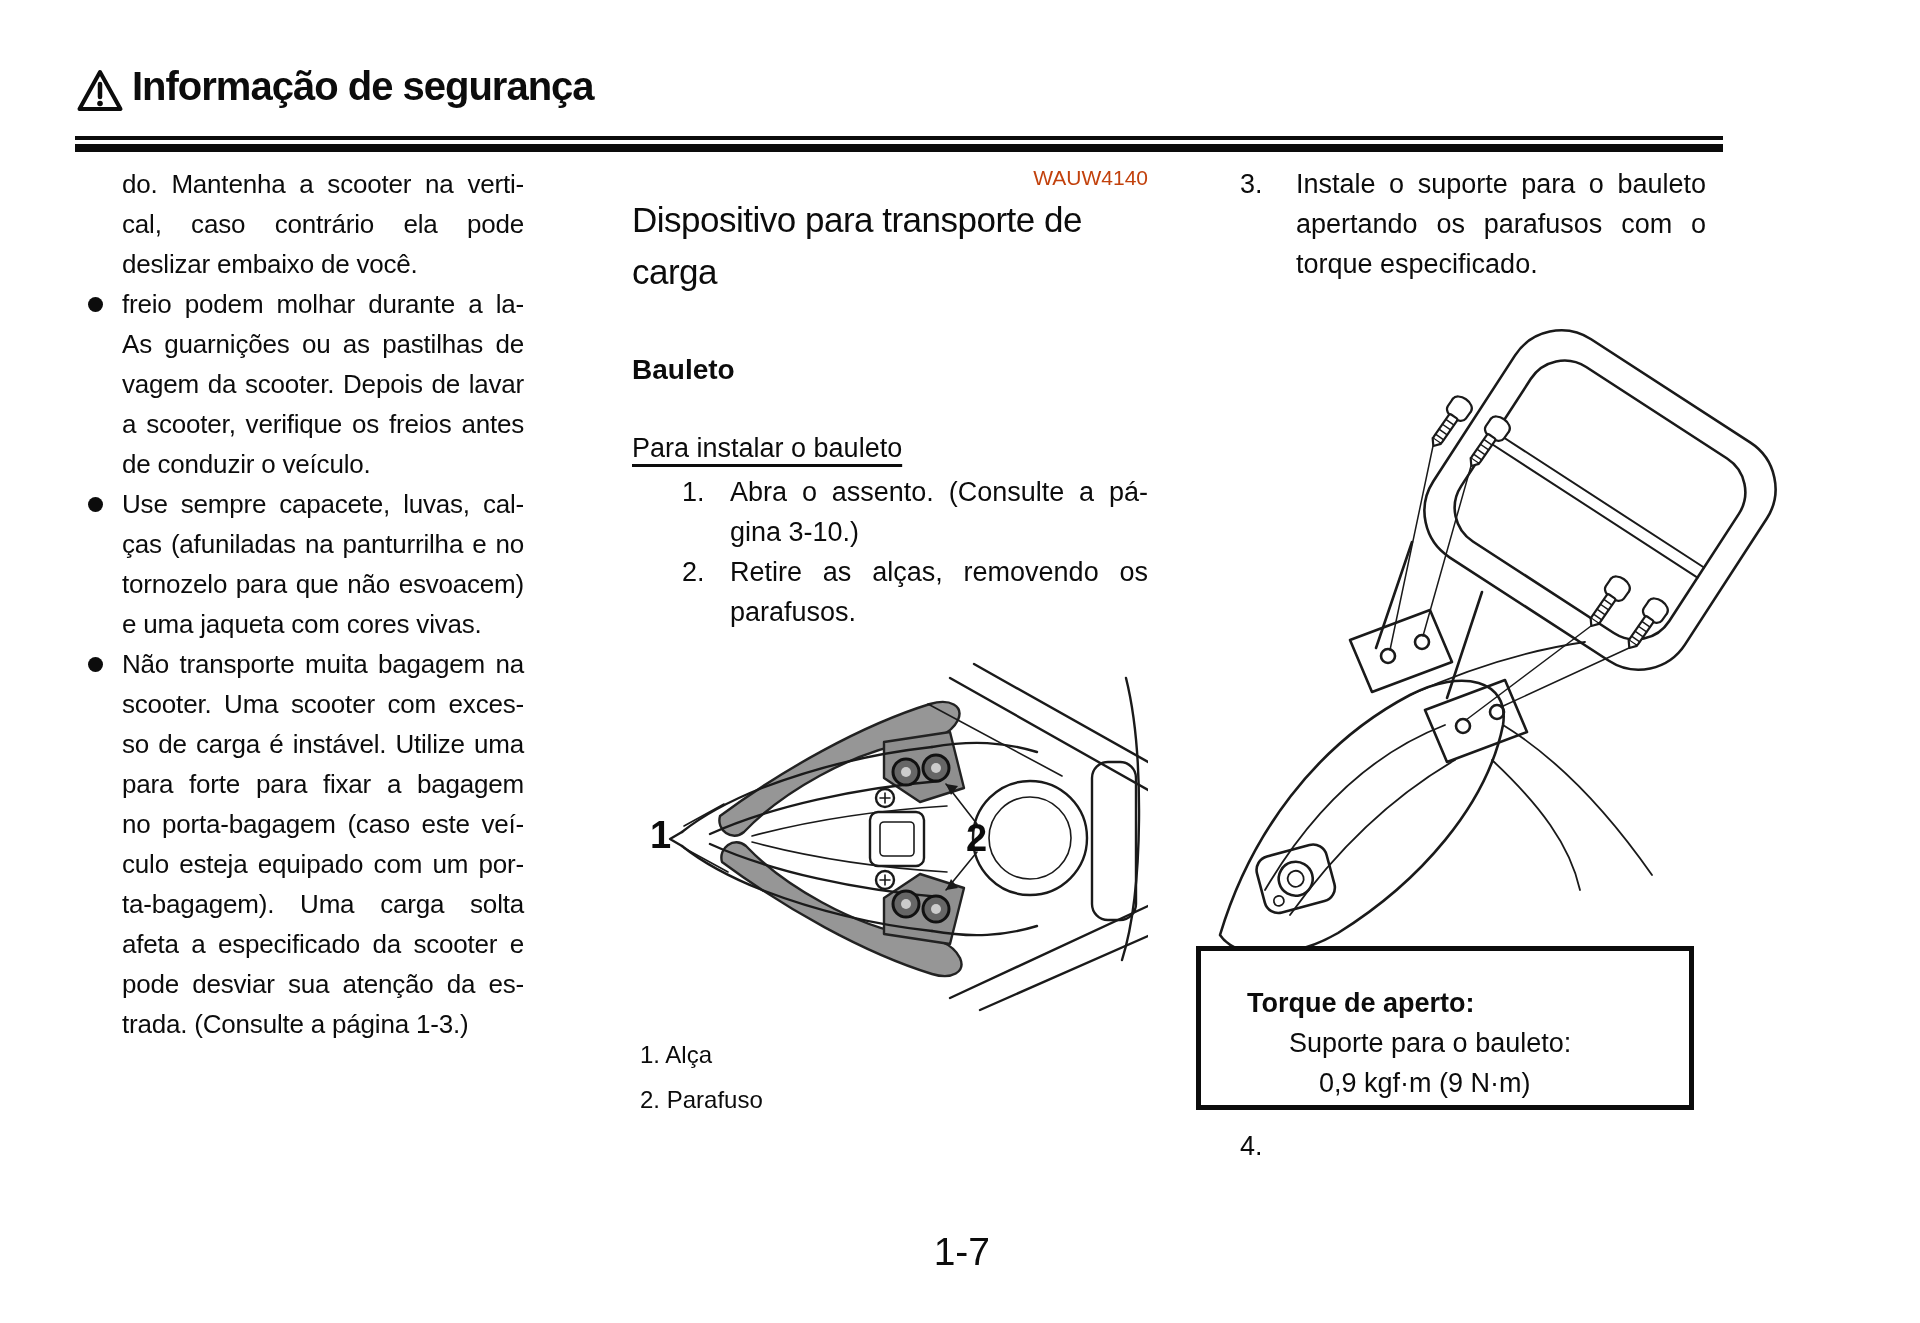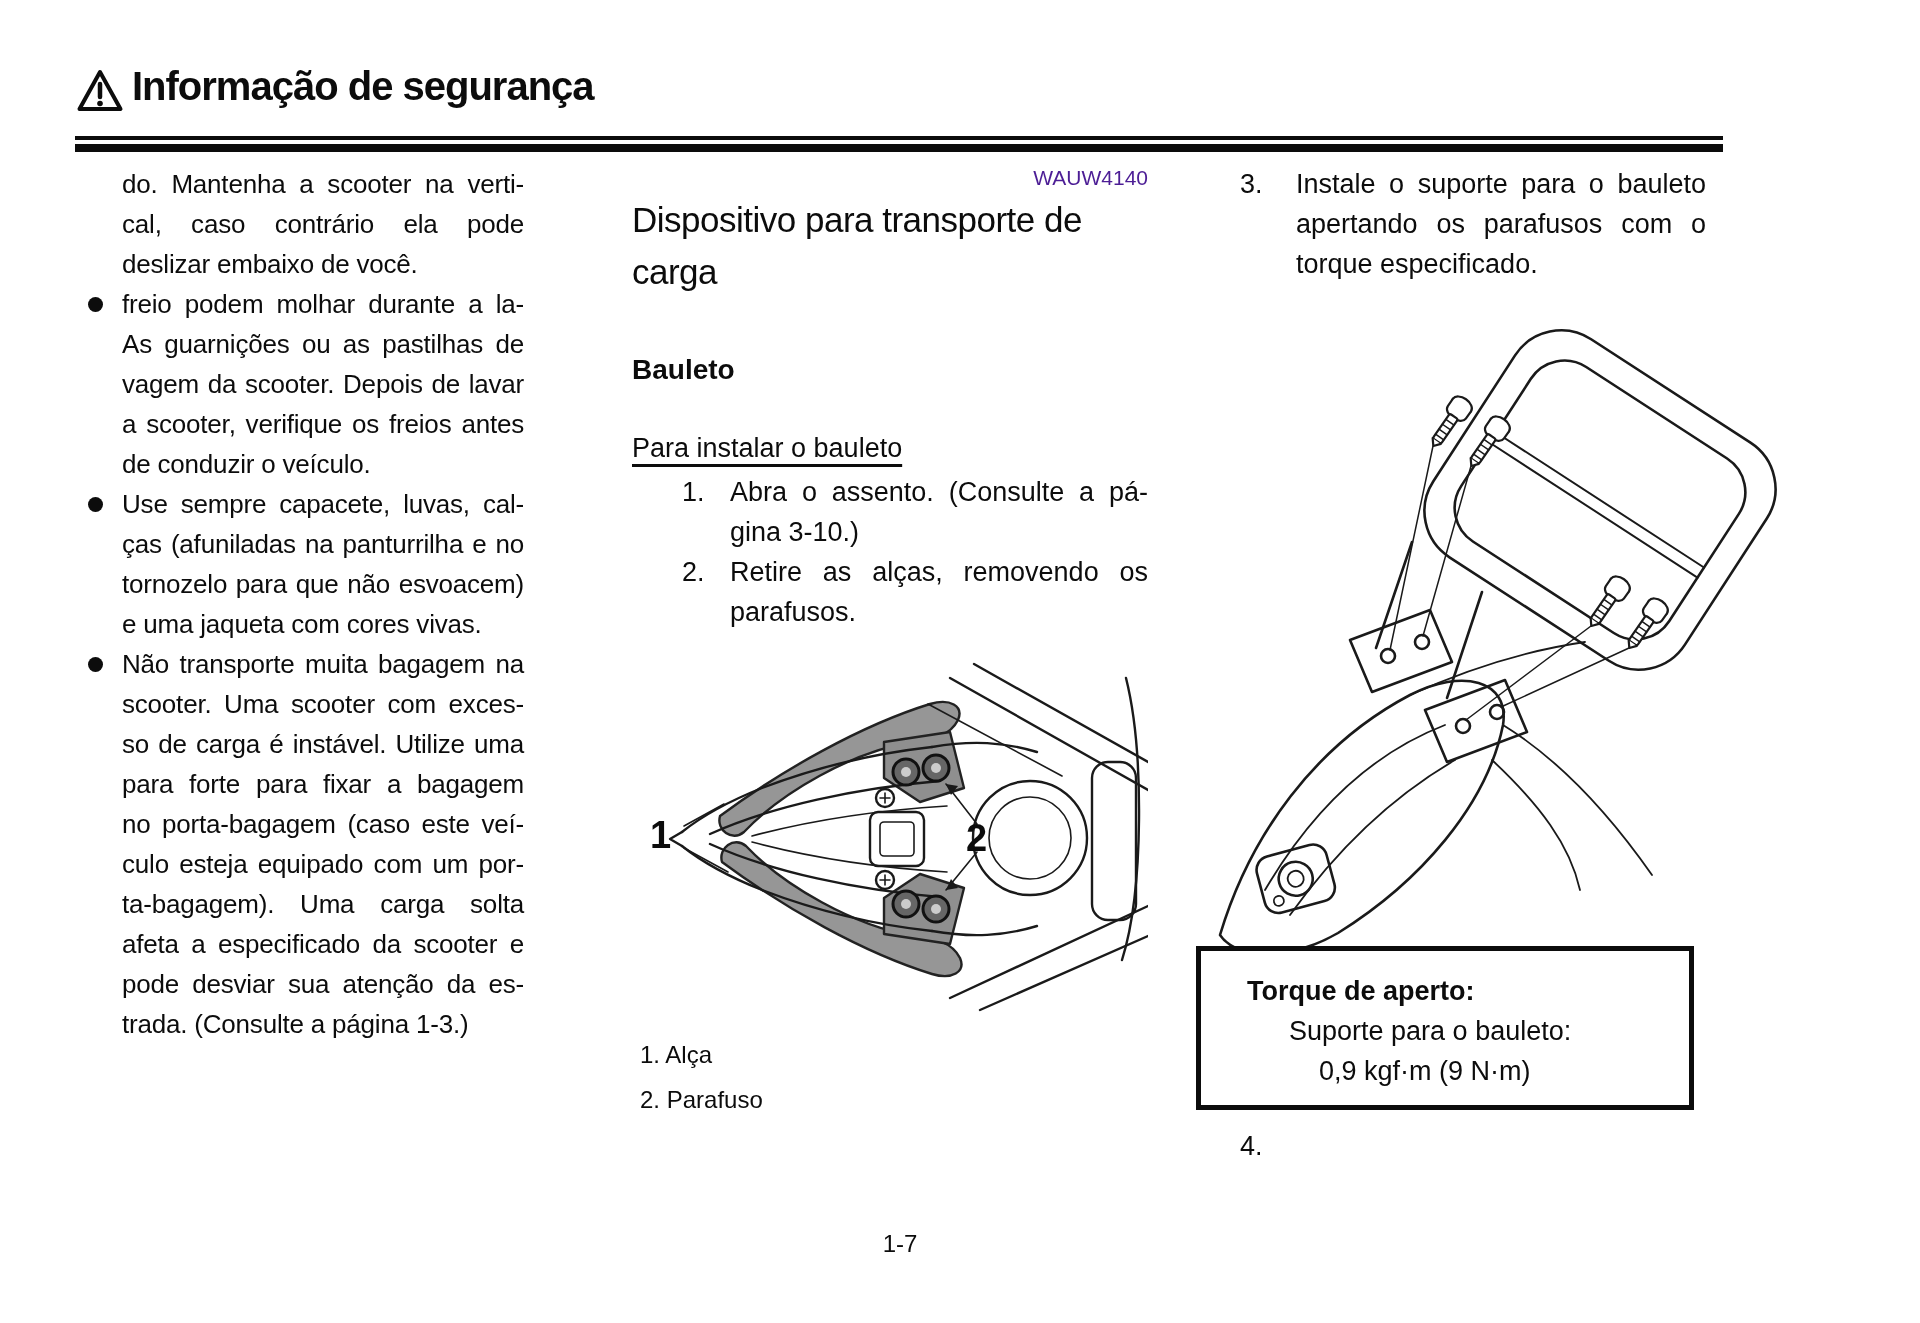--- a/index.html
+++ b/index.html
@@ -20,50 +20,50 @@
   .jline{text-align:justify;text-align-last:justify;white-space:normal;}
   .jline.last{text-align-last:left;}
   
   .col-left{position:absolute;left:88px;top:164px;width:436px;font-size:26px;line-height:40px;letter-spacing:-0.2px;}
   .li{display:flex;}
   .li .bcell{width:34px;flex:none;}
   .dot{display:block;width:15px;height:15px;border-radius:50%;background:#0c0c0c;margin-top:13px;}
   .li .lines{flex:1;min-width:0;}
   
   .col-mid{position:absolute;left:632px;top:164px;width:516px;}
-  .code{ text-align:right;font-size:21px;line-height:28px;color:#4c1d95;}
+  .code{ text-align:right;font-size:21px;line-height:28px;color:#c2410c;}
   .sec-title{font-size:35px;font-weight:normal;line-height:52px;letter-spacing:-0.5px;margin-top:2px;}
   .sub-title{font-size:28px;font-weight:bold;margin-top:52px;line-height:40px;}
   .proc-title{
     font-size:27px;margin-top:38px;line-height:40px;display:inline-block;
     text-decoration:underline;text-decoration-thickness:3px;text-underline-offset:7px;
   }
   .steps{margin-top:4px;font-size:27px;line-height:40px;}
   .step{display:flex;}
   .step .num{flex:none;width:48px;margin-left:50px;}
   .step .slines{flex:1;min-width:0;}
   .fig-mid{position:absolute;left:632px;top:620px;width:516px;height:404px;}
   .fig-caption{position:absolute;left:640px;top:1032px;font-size:24px;line-height:45px;}
   
   .col-right{position:absolute;left:1240px;top:164px;width:466px;font-size:27px;line-height:40px;}
   .rstep{display:flex;}
   .rstep .num{flex:none;width:56px;}
   .rstep .slines{flex:1;min-width:0;}
   .fig-right{position:absolute;left:1200px;top:290px;width:610px;height:656px;}
   .torque-box{
     position:absolute;left:1196px;top:946px;width:498px;height:164px;
-    border:5px solid #0c0c0c;box-sizing:border-box;padding-top:20px;
+    border:5px solid #0c0c0c;box-sizing:border-box;padding-top:32px;
     font-size:27px;line-height:40px;background:#fff;
   }
   .tq-title{margin-left:46px;font-weight:bold;}
   .tq-l1{margin-left:88px;}
   .tq-l2{margin-left:118px;}
   .step4{position:absolute;left:1240px;top:1126px;width:466px;font-size:27px;line-height:40px;}
   
-  .pageno{position:absolute;left:810px;top:1230px;width:180px;text-align:center;font-size:24px;}
+  .pageno{position:absolute;left:810px;top:1230px;width:180px;text-align:right;font-size:39px;}
   svg text{font-family:"Liberation Sans",sans-serif;}
 </style>
 </head>
 <body>
 
 <div class="page">
 
   <div class="hdr-icon">
     <svg viewBox="0 0 48 46" width="48" height="46">
       <path d="M24 4 L44.5 41 H3.5 Z" fill="#fff" stroke="#0c0c0c" stroke-width="4" stroke-linejoin="round"></path>

